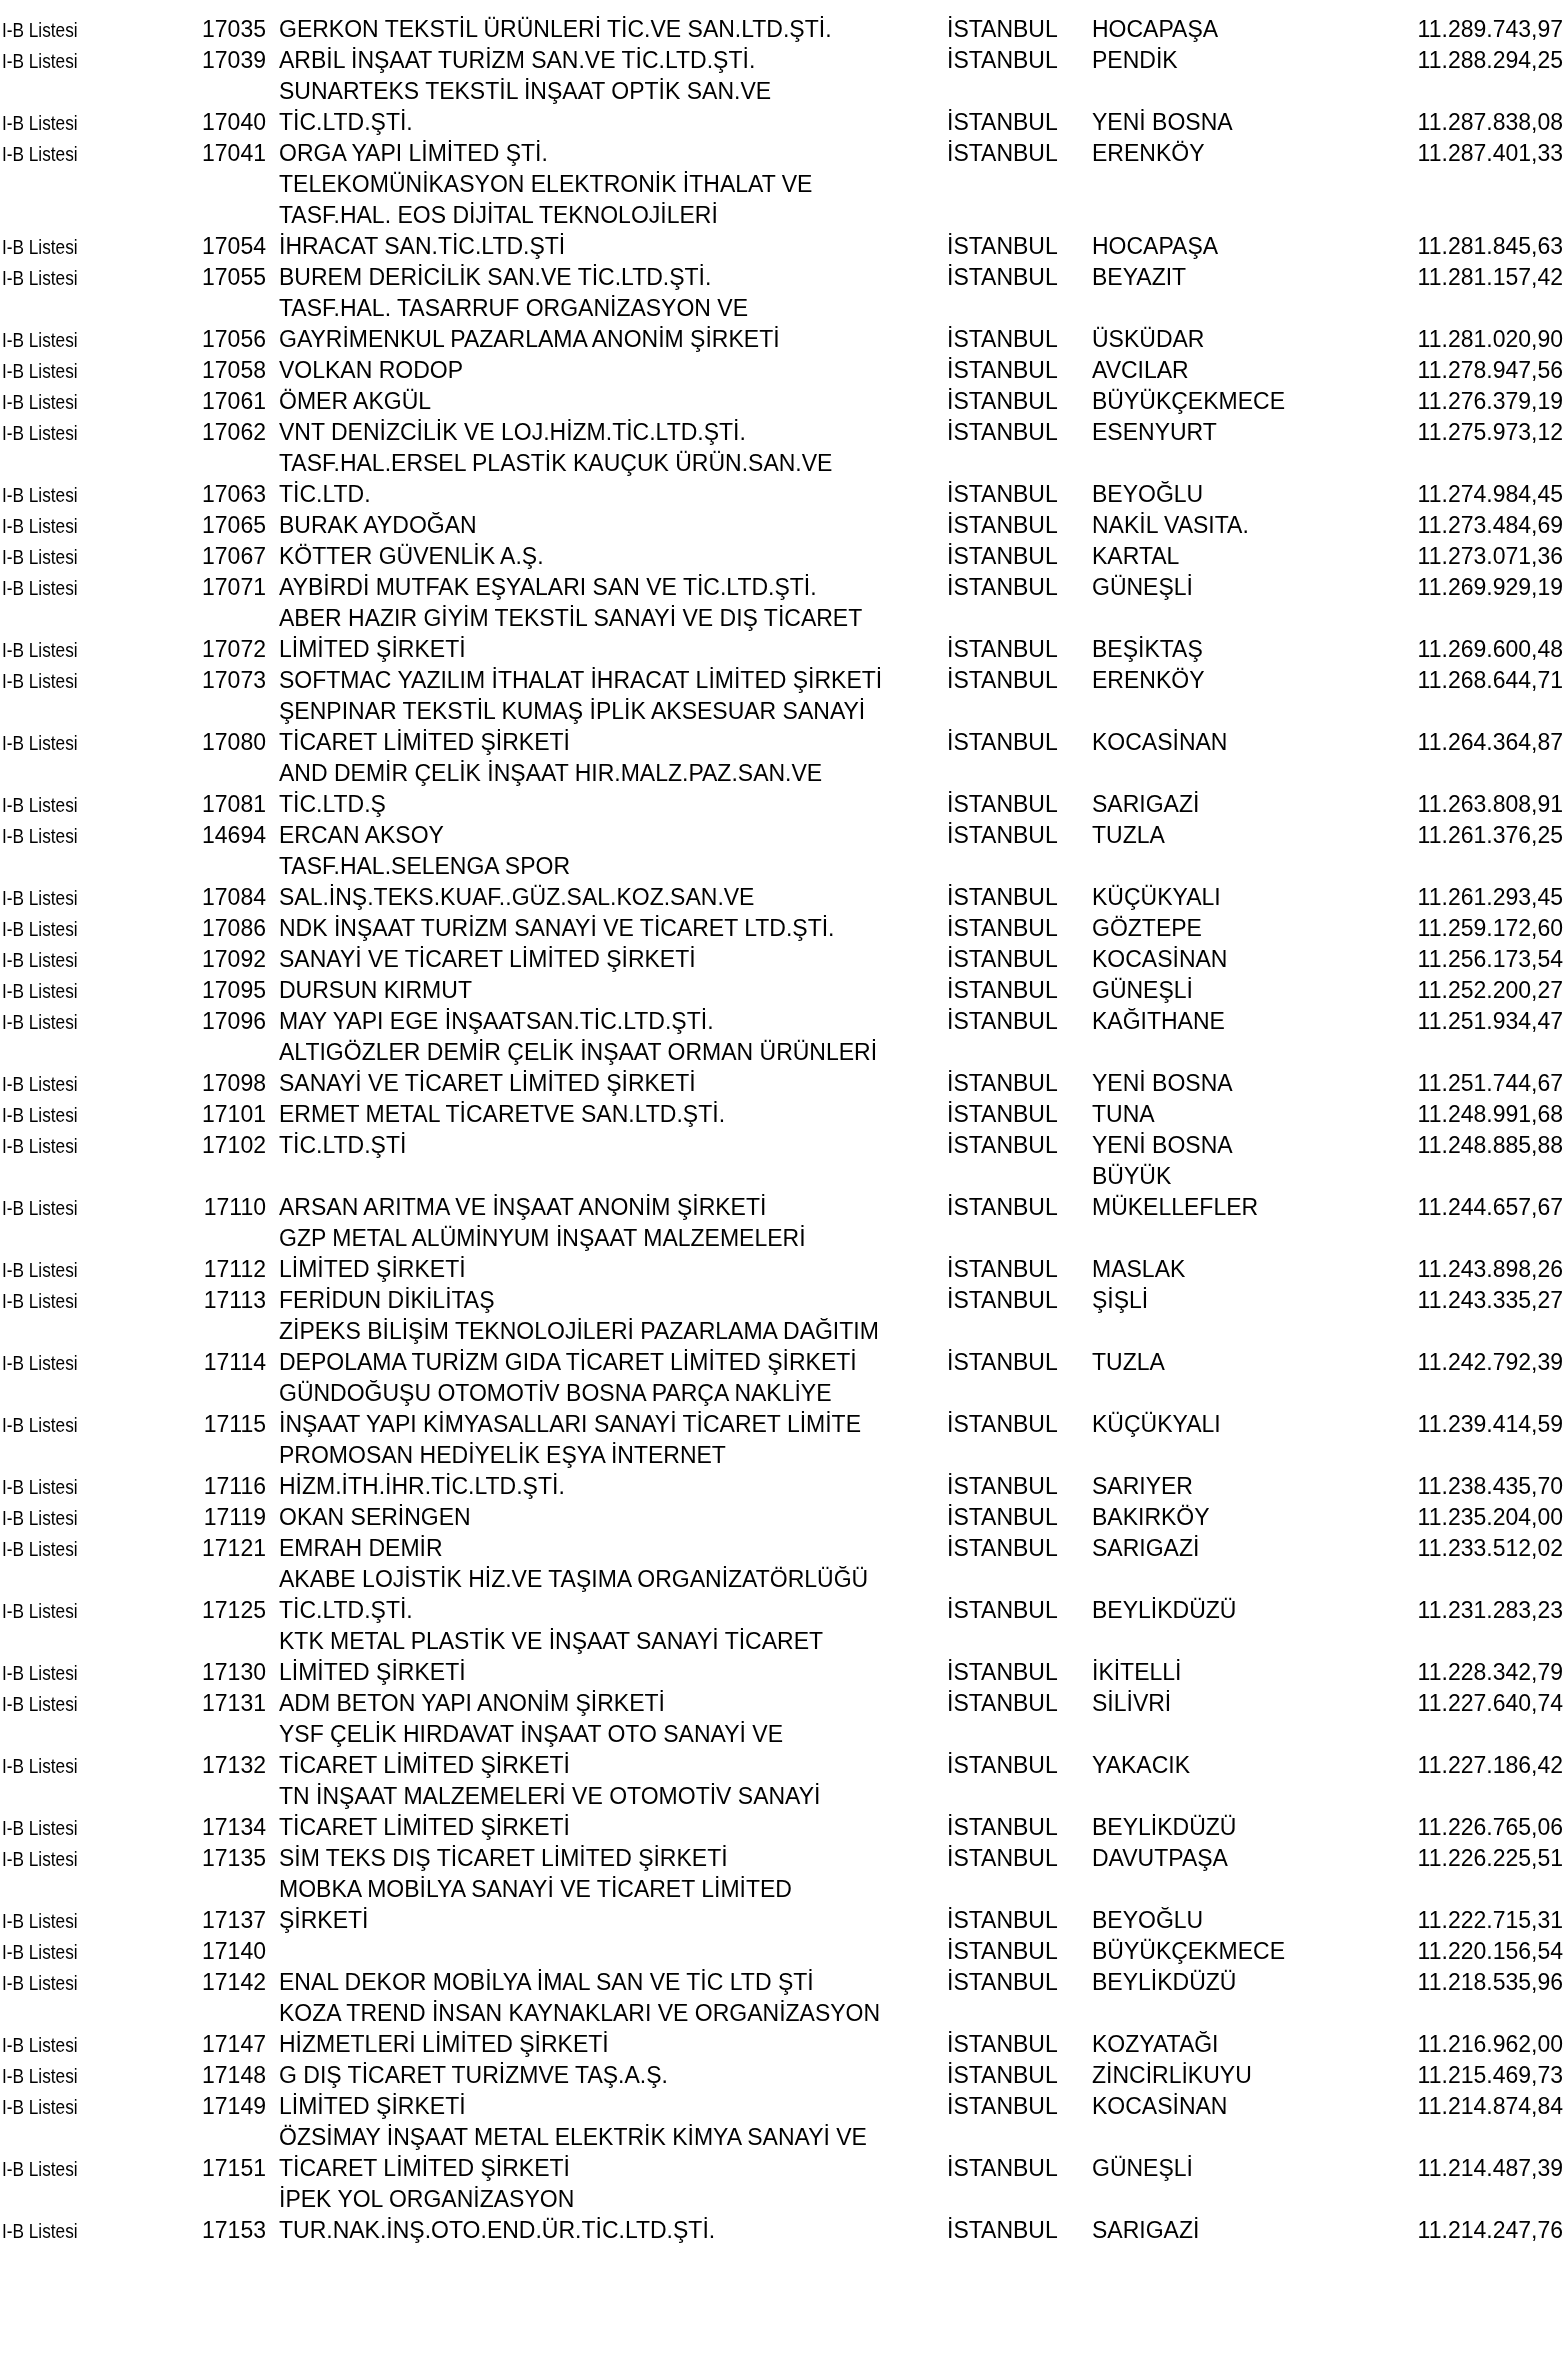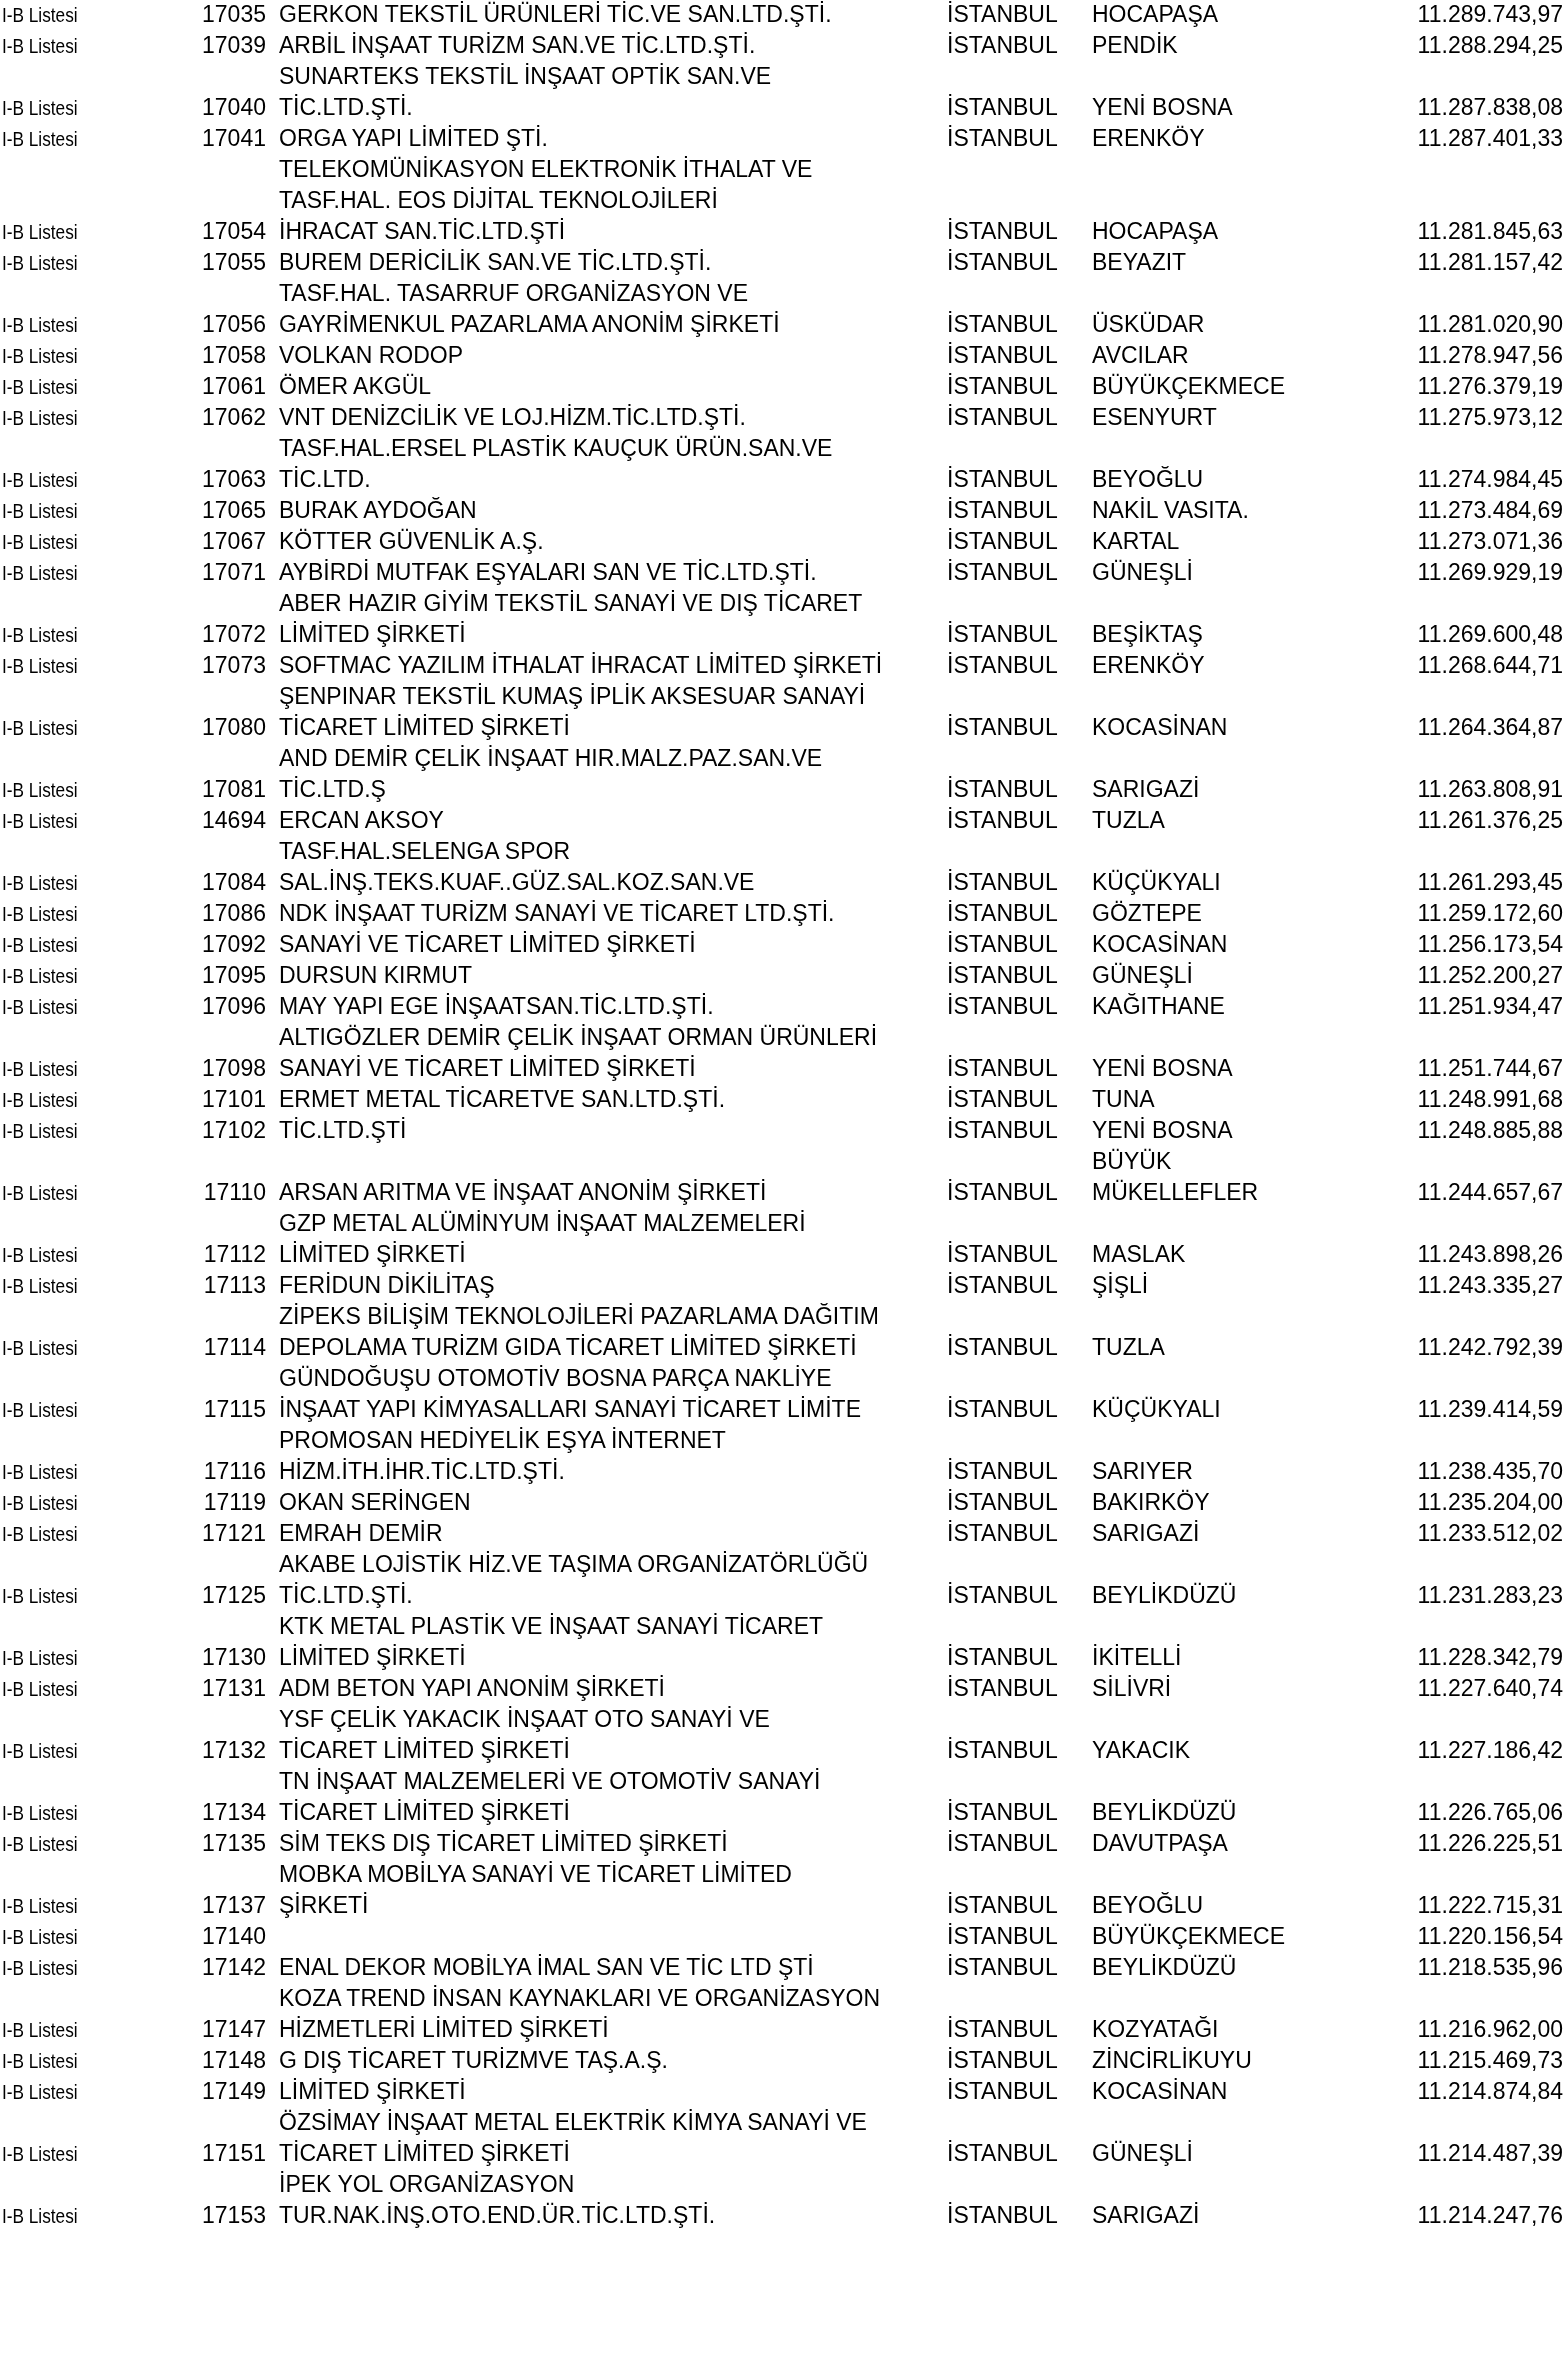--- a/index.html
+++ b/index.html
@@ -8,21 +8,21 @@
     height: 2354px;
     background: #ffffff;
     color: #000000;
     font-family: "Liberation Sans", sans-serif;
     overflow: hidden;
   }
   .page {
     position: relative;
     width: 1565px;
     height: 2354px;
-    padding-top: 1px;
+    padding-top: 16px;
     box-sizing: border-box;
   }
   .row {
     position: relative;
     height: 31px;
   }
   .cell {
     position: absolute;
     top: 0;
     font-size: 23px;
@@ -548,21 +548,21 @@
     <span class="cell c-num">17131</span>
     <span class="cell c-name">ADM BETON YAPI ANONİM ŞİRKETİ</span>
     <span class="cell c-city">İSTANBUL</span>
     <span class="cell c-district">SİLİVRİ</span>
     <span class="cell c-amount">11.227.640,74</span>
   </div>
 
   <div class="row">
     <span class="cell c-label"></span>
     <span class="cell c-num"></span>
-    <span class="cell c-name">YSF ÇELİK YAKACIK İNŞAAT OTO SANAYİ VE</span>
+    <span class="cell c-name">YSF ÇELİK HIRDAVAT İNŞAAT OTO SANAYİ VE</span>
     <span class="cell c-city"></span>
     <span class="cell c-district"></span>
     <span class="cell c-amount"></span>
   </div>
 
   <div class="row">
     <span class="cell c-label">I-B Listesi</span>
     <span class="cell c-num">17132</span>
     <span class="cell c-name">TİCARET LİMİTED ŞİRKETİ</span>
     <span class="cell c-city">İSTANBUL</span>

